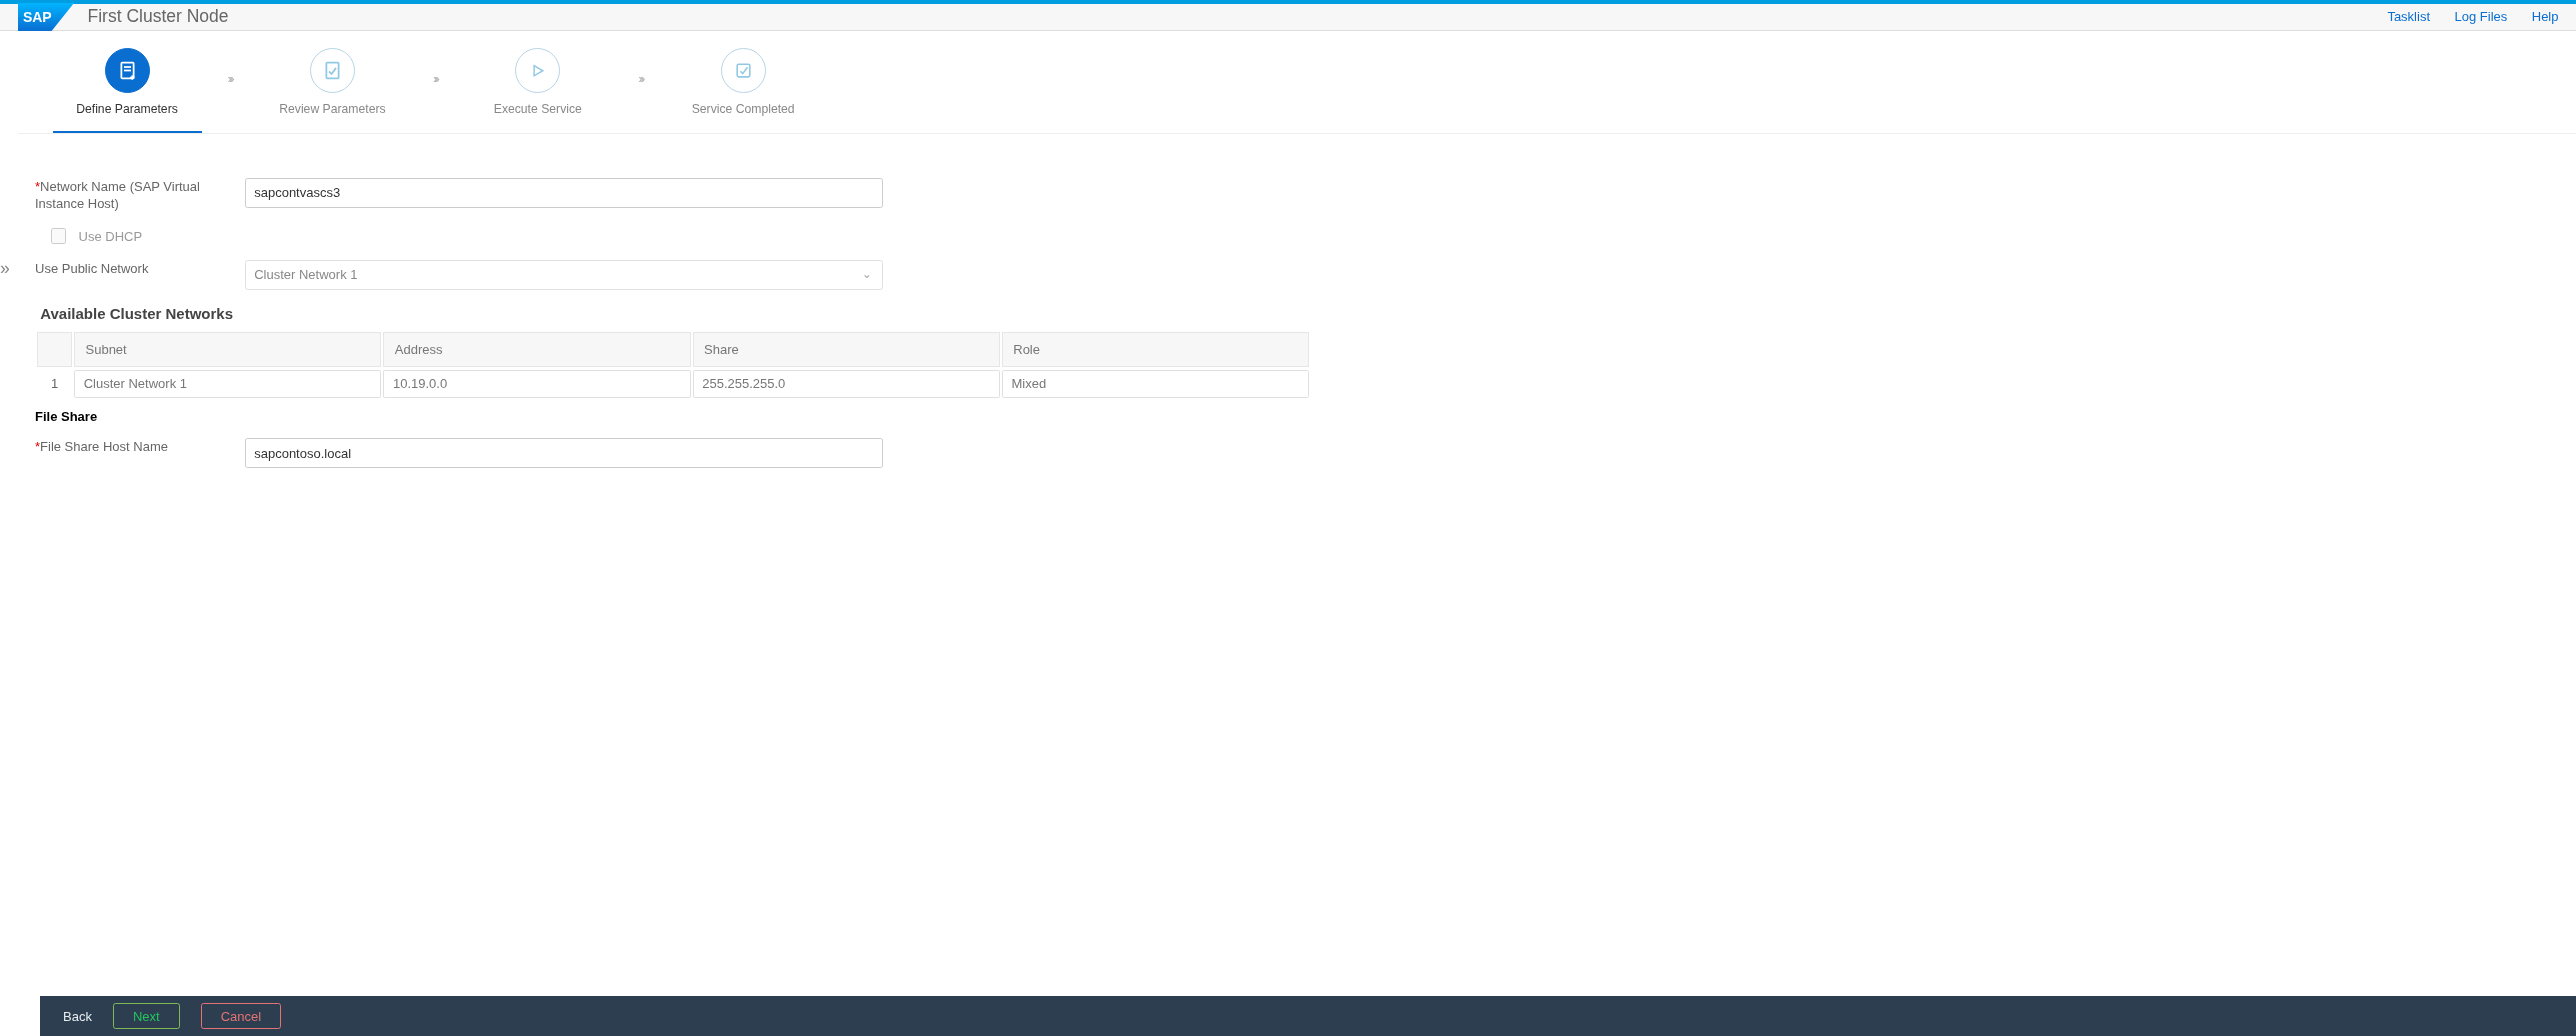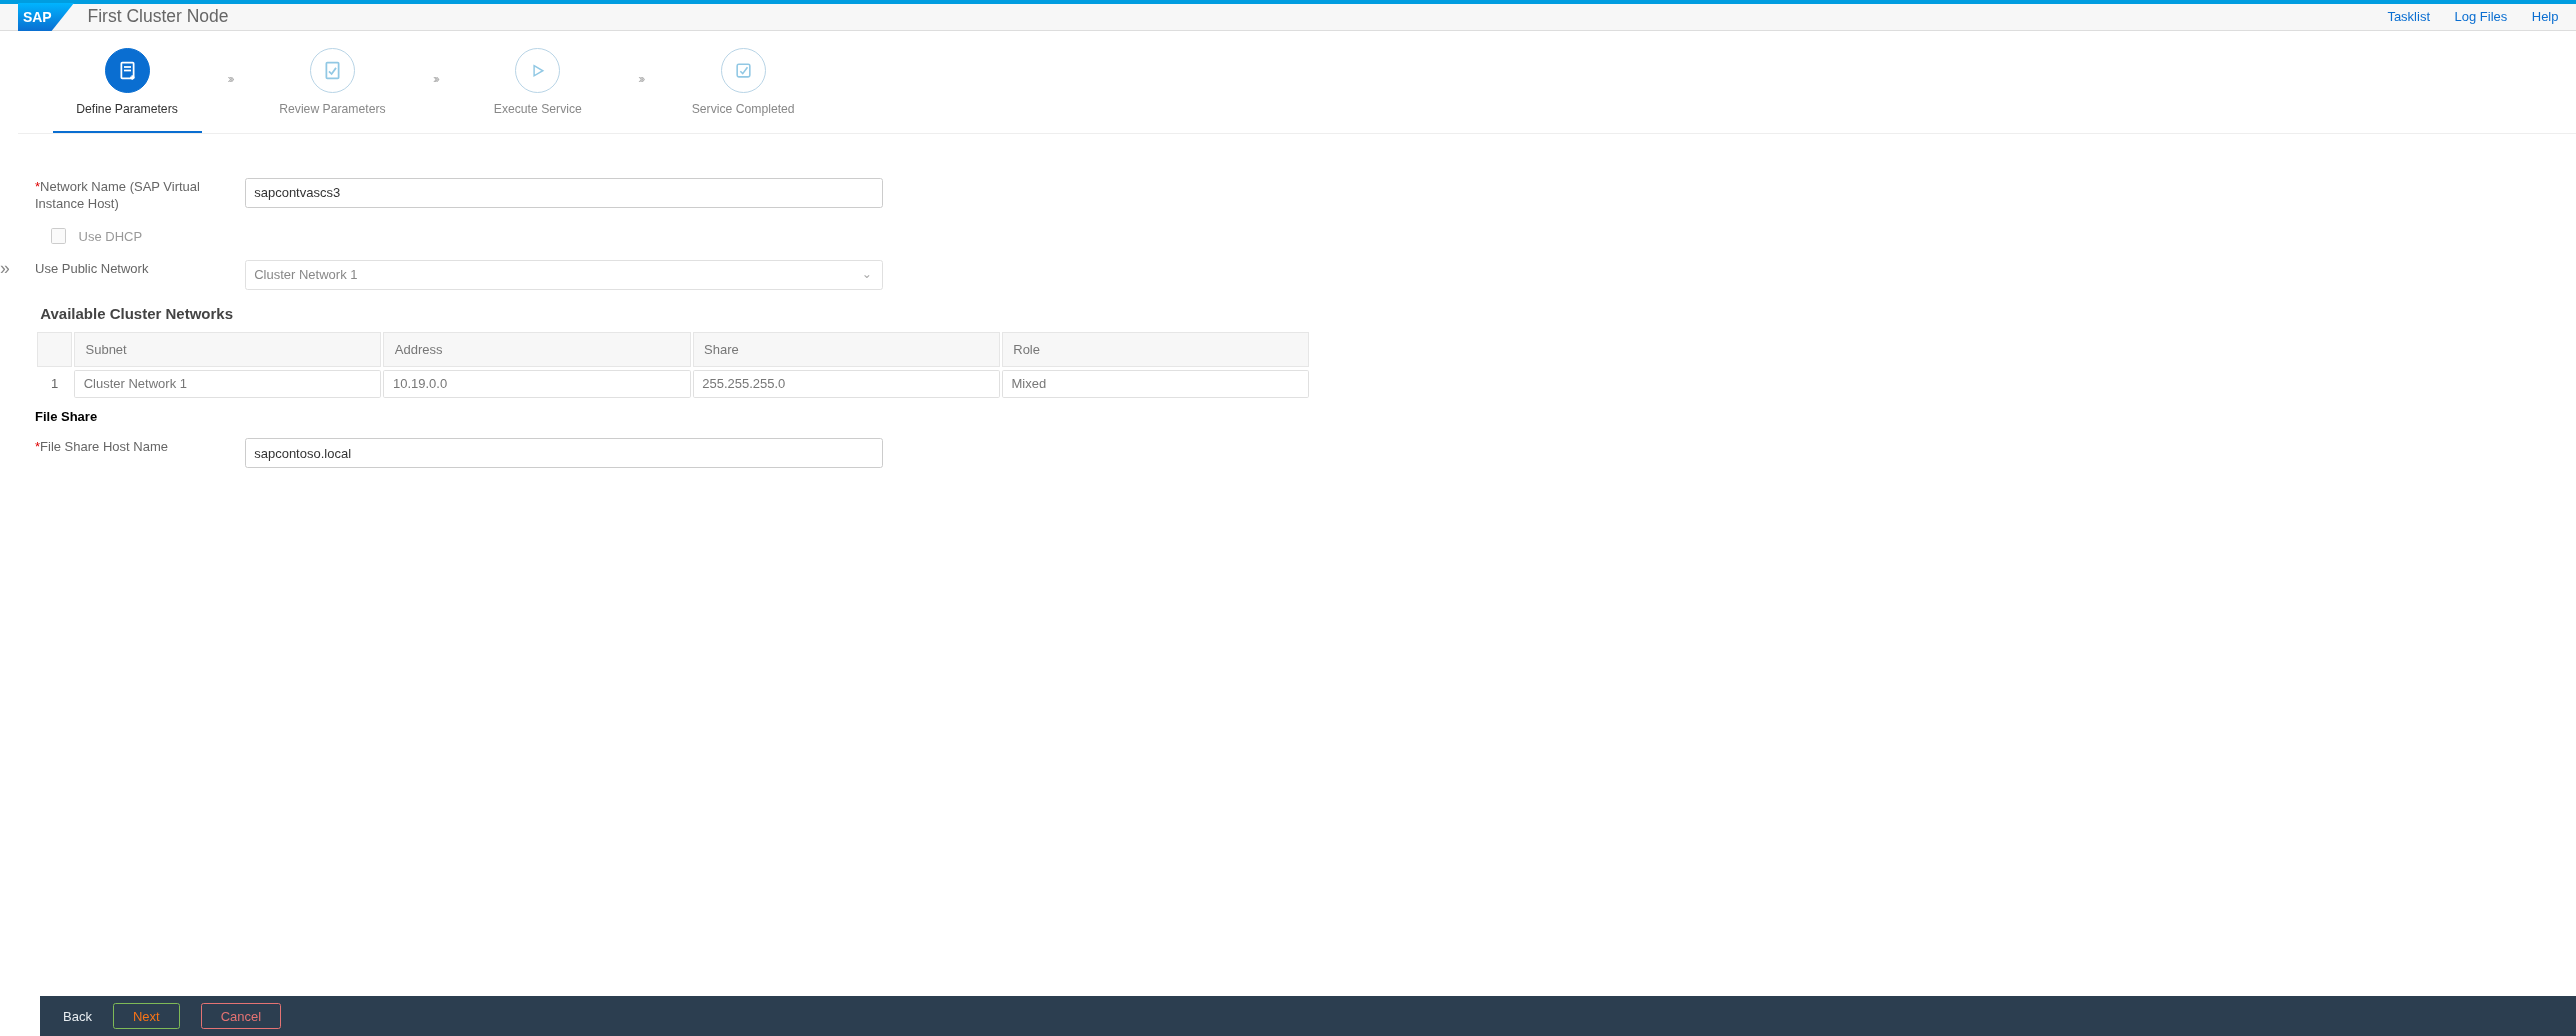--- a/index.html
+++ b/index.html
@@ -109,21 +109,21 @@
     
     footer.footbar {
       position: fixed; bottom: 0; left: 0; right: 0;
       height: 40px; background: #2c3e50;
       display: flex; align-items: center; gap: 21px;
       padding: 0 23px;
       margin-left: 40px;
     }
     .foot-link { color: #e8edf1; font-size: 13px; cursor: pointer; }
     .btn { height: 26px; padding: 0 19px; border-radius: 2.6px; font-size: 13px; cursor: pointer; background: transparent; }
-    .btn-next { border: 0.9px solid #7fba57; color: #f97316; }
+    .btn-next { border: 0.9px solid #7fba57; color: #22c55e; }
     .btn-cancel { border: 0.9px solid #e57373; color: #e57373; }
     .spacer { height: 61px; }
   </style>
 </head>
 <body>
 
 <div class="topbar-accent"></div>
 
 <header class="appbar">
   <div class="appbar-left">

